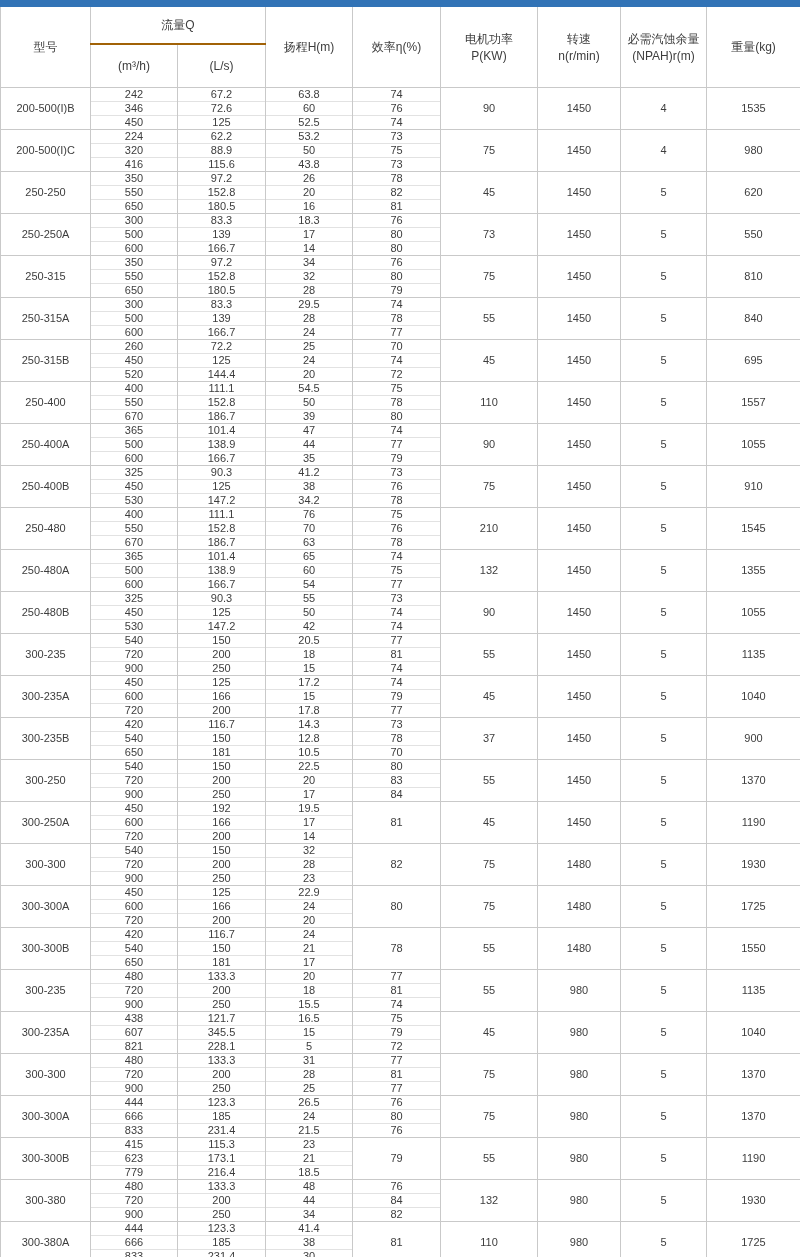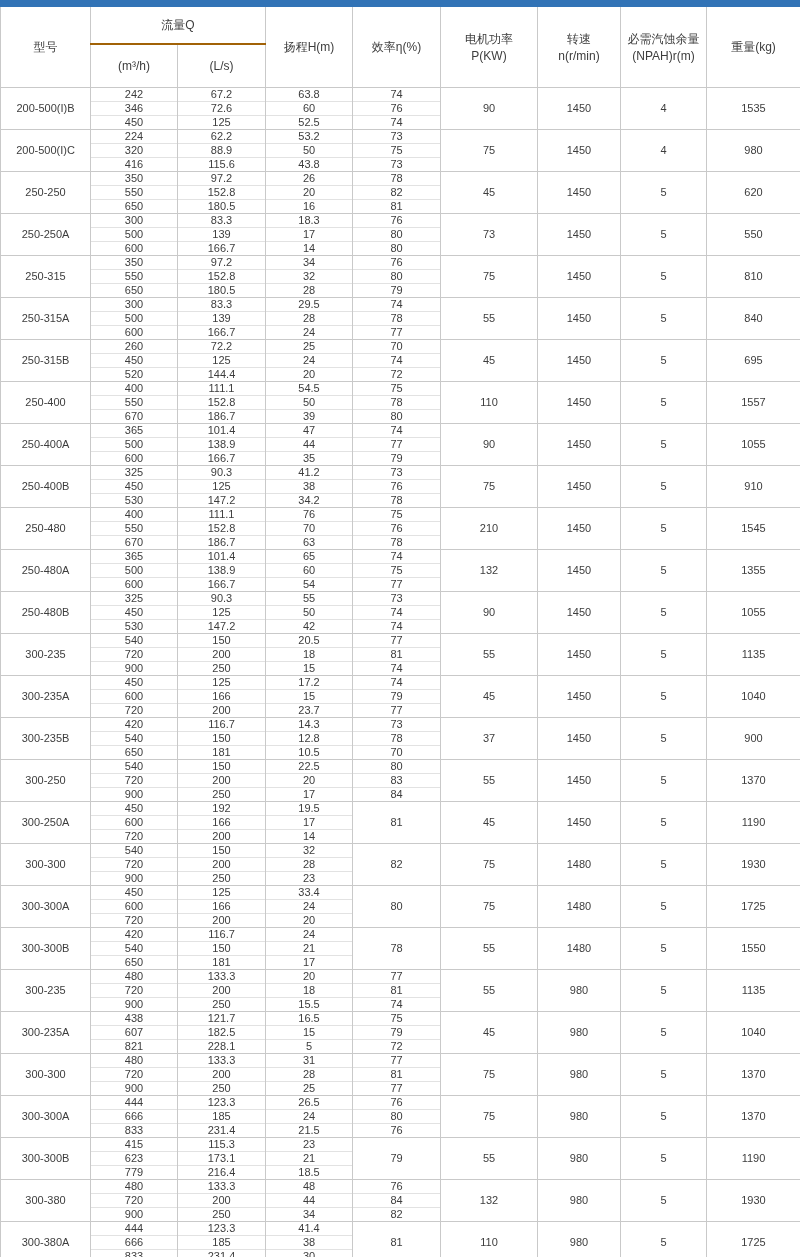--- a/index.html
+++ b/index.html
@@ -406,21 +406,21 @@
       </tr>
       <tr class="sub">
         <td>600</td>
         <td>166</td>
         <td>15</td>
         <td>79</td>
       </tr>
       <tr class="sub">
         <td>720</td>
         <td>200</td>
-        <td>23.7</td>
+        <td>17.8</td>
         <td>77</td>
       </tr>
       <tr class="group-first">
         <td rowspan="3">300-235B</td>
         <td>420</td>
         <td>116.7</td>
         <td>14.3</td>
         <td>73</td>
         <td rowspan="3">37</td>
         <td rowspan="3">1450</td>
@@ -501,21 +501,21 @@
       </tr>
       <tr class="sub">
         <td>900</td>
         <td>250</td>
         <td>23</td>
       </tr>
       <tr class="group-first">
         <td rowspan="3">300-300A</td>
         <td>450</td>
         <td>125</td>
-        <td>33.4</td>
+        <td>22.9</td>
         <td rowspan="3">80</td>
         <td rowspan="3">75</td>
         <td rowspan="3">1480</td>
         <td rowspan="3">5</td>
         <td rowspan="3">1725</td>
       </tr>
       <tr class="sub">
         <td>600</td>
         <td>166</td>
         <td>24</td>
@@ -575,21 +575,21 @@
         <td>121.7</td>
         <td>16.5</td>
         <td>75</td>
         <td rowspan="3">45</td>
         <td rowspan="3">980</td>
         <td rowspan="3">5</td>
         <td rowspan="3">1040</td>
       </tr>
       <tr class="sub">
         <td>607</td>
-        <td>182.5</td>
+        <td>345.5</td>
         <td>15</td>
         <td>79</td>
       </tr>
       <tr class="sub">
         <td>821</td>
         <td>228.1</td>
         <td>5</td>
         <td>72</td>
       </tr>
       <tr class="group-first">

